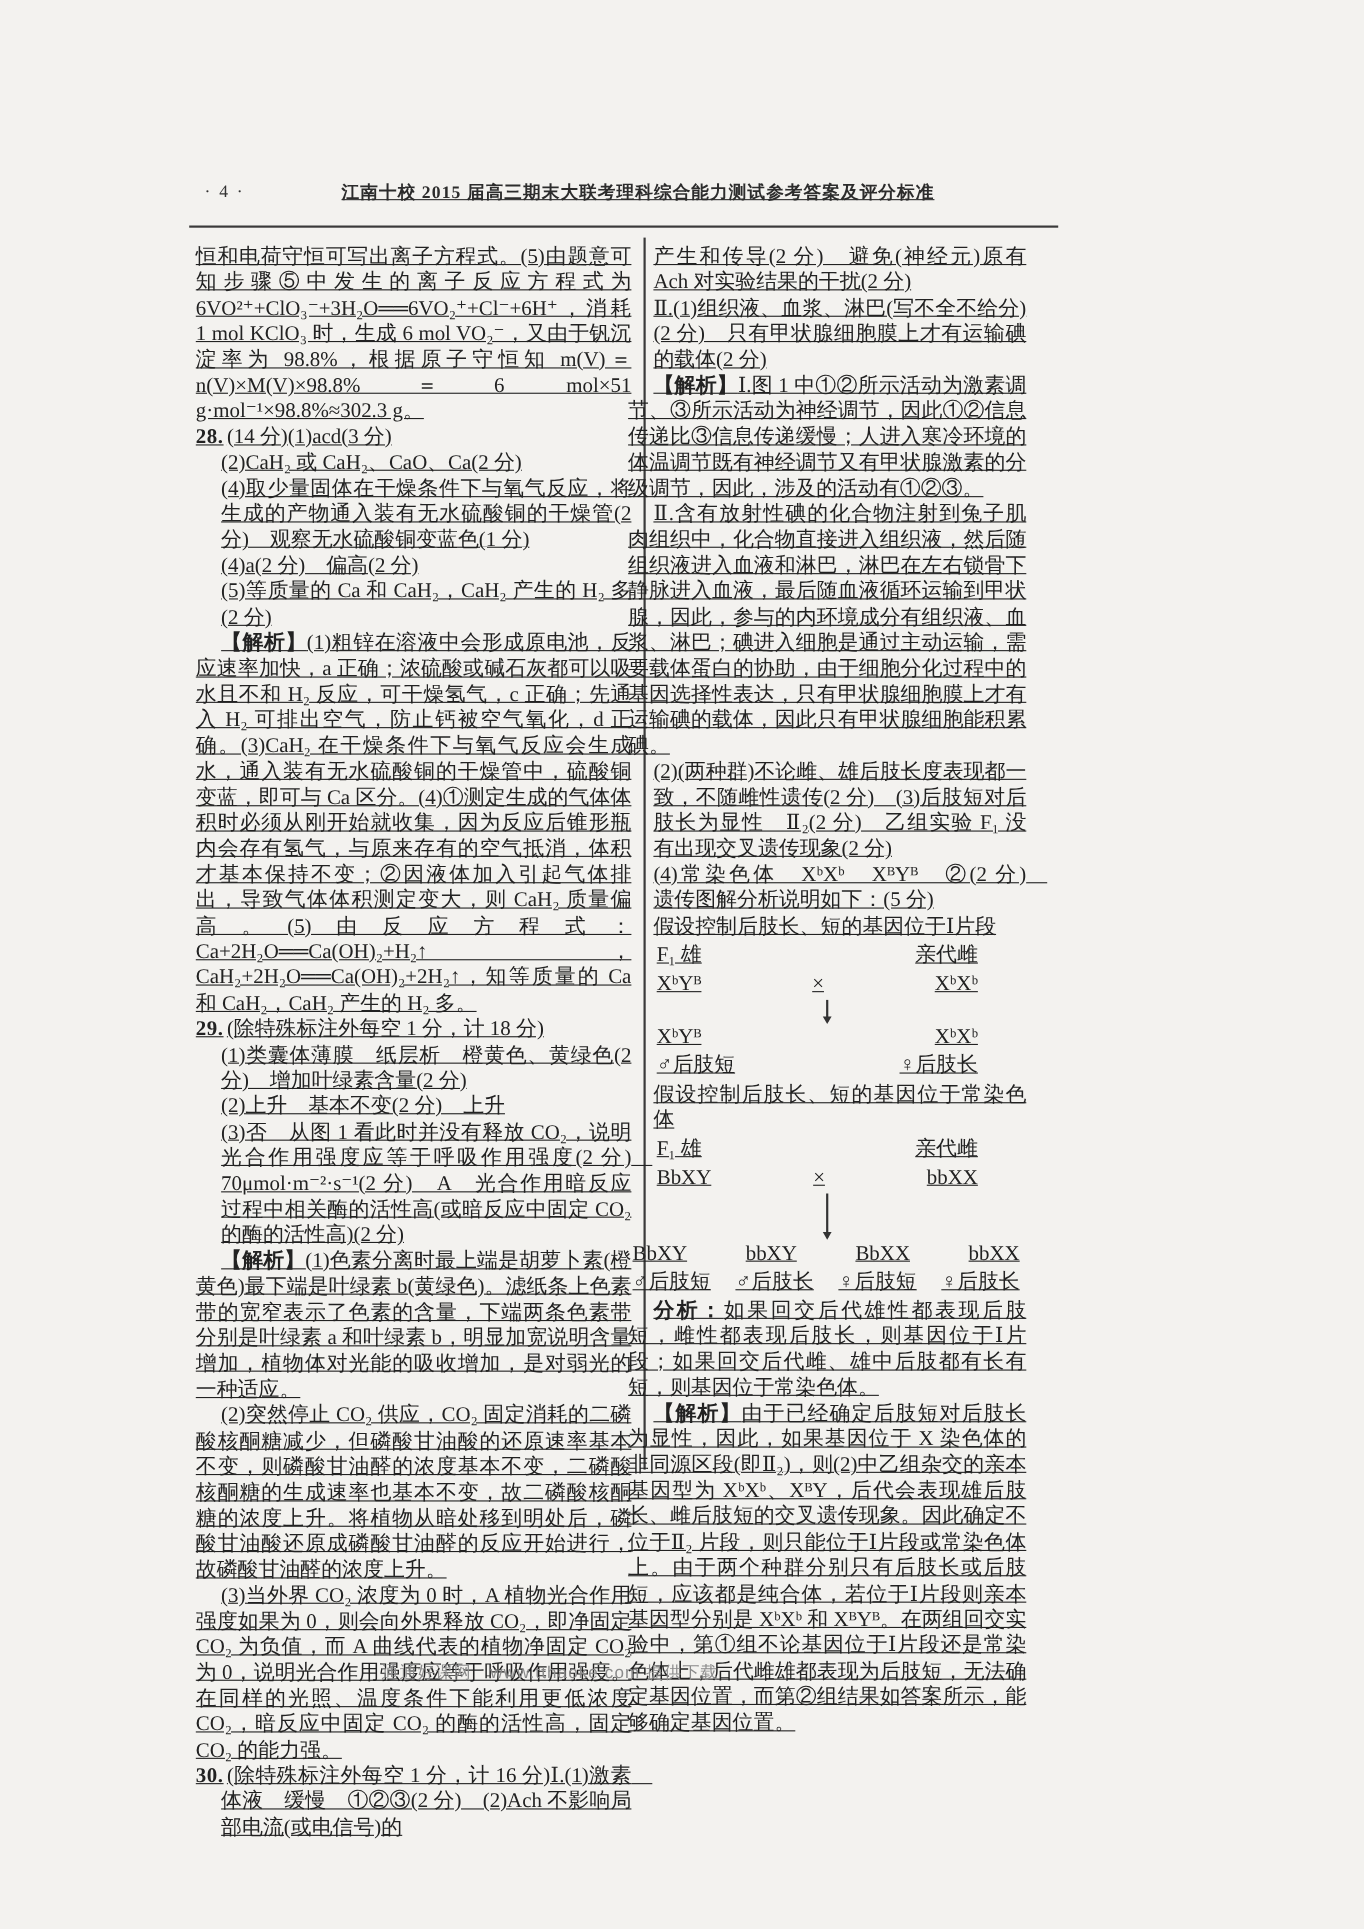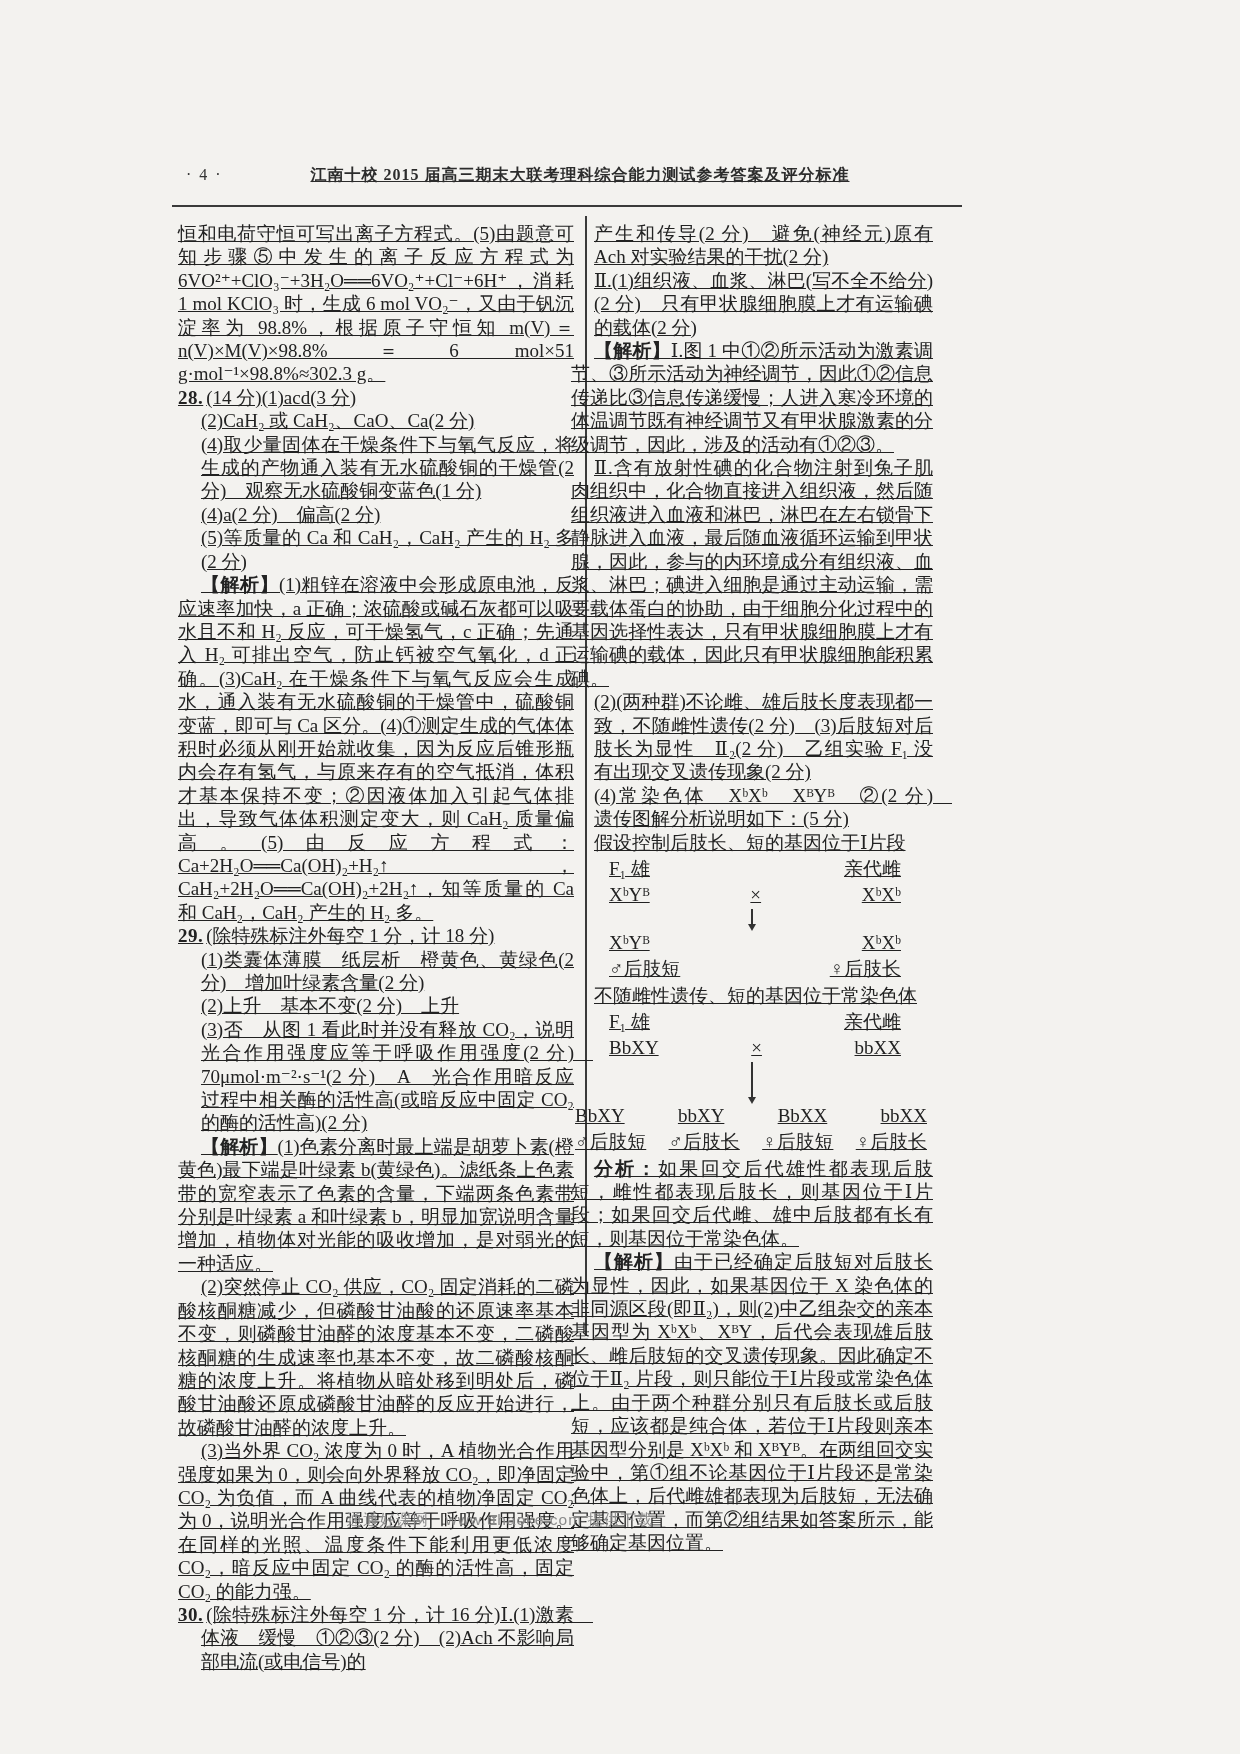--- a/index.html
+++ b/index.html
@@ -27,21 +27,21 @@
 
   .qfirst{padding-left:23px;text-indent:-23px;}
   .qnum{font-weight:bold;letter-spacing:0.5px;padding-right:3px;}
   .item{margin-left:23px !important;}
   .jiexi{text-indent:23px;}
   .jx-label{font-weight:bold;}
 
   
   .cross{margin:3px 0;}
   .crow{display:flex;justify-content:space-between;margin:2.5px 0;}
-  .w-narrow{width:292px;margin-left:38px;}
+  .w-narrow{width:292px;margin-left:26px;}
   .w-wide{width:352px;margin-left:4px;}
   .crow span{white-space:nowrap;}
   .arrow-row{display:block;margin:1px 0;}
   .arrow-line{width:0;height:20px;border-left:2px solid #333;margin:0 auto;position:relative;}
   .arrow-line.tall{height:40px;}
   .arrow-line::after{content:'';position:absolute;bottom:-6px;left:-5px;
      border:4px solid transparent;border-top:7px solid #333;}
 
   .footer{position:absolute;left:0;top:1510px;width:1000px;text-align:center;
           font-size:15.5px;color:#8b8b8b;letter-spacing:1px;
@@ -111,21 +111,21 @@
         <div class="crow w-narrow">
           <span>XᵇYᴮ</span>
           <span>XᵇXᵇ</span>
         </div>
         <div class="crow w-narrow">
           <span>♂后肢短</span>
           <span>♀后肢长</span>
         </div>
       </div>
 
-      <p class="item">不随雌性遗传、短的基因位于常染色体</p>
+      <p class="item">假设控制后肢长、短的基因位于常染色体</p>
 
       <div class="cross">
         <div class="crow w-narrow">
           <span>F₁ 雄</span>
           <span>亲代雌</span>
         </div>
         <div class="crow w-narrow">
           <span>BbXY</span>
           <span>×</span>
           <span>bbXX</span>

